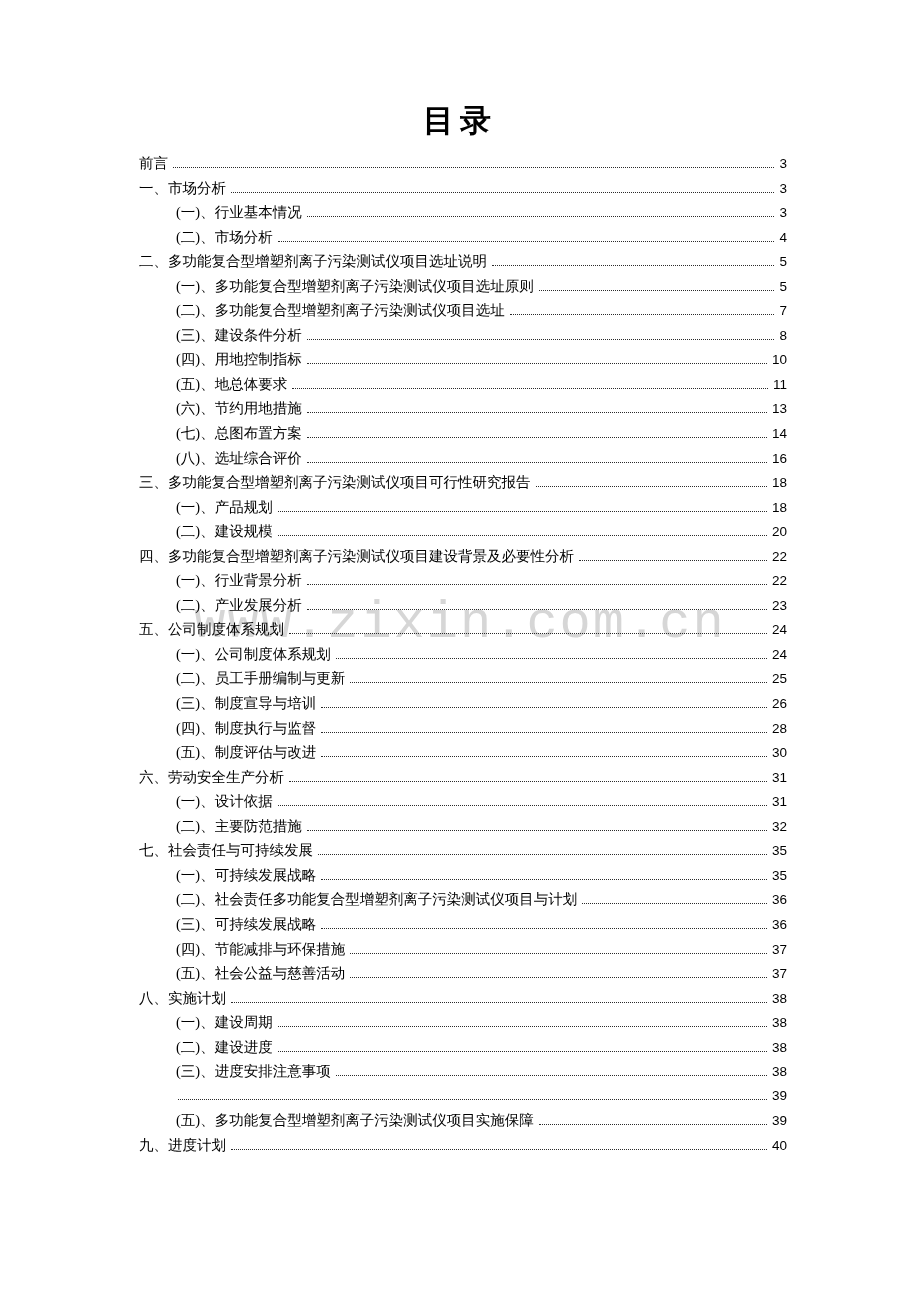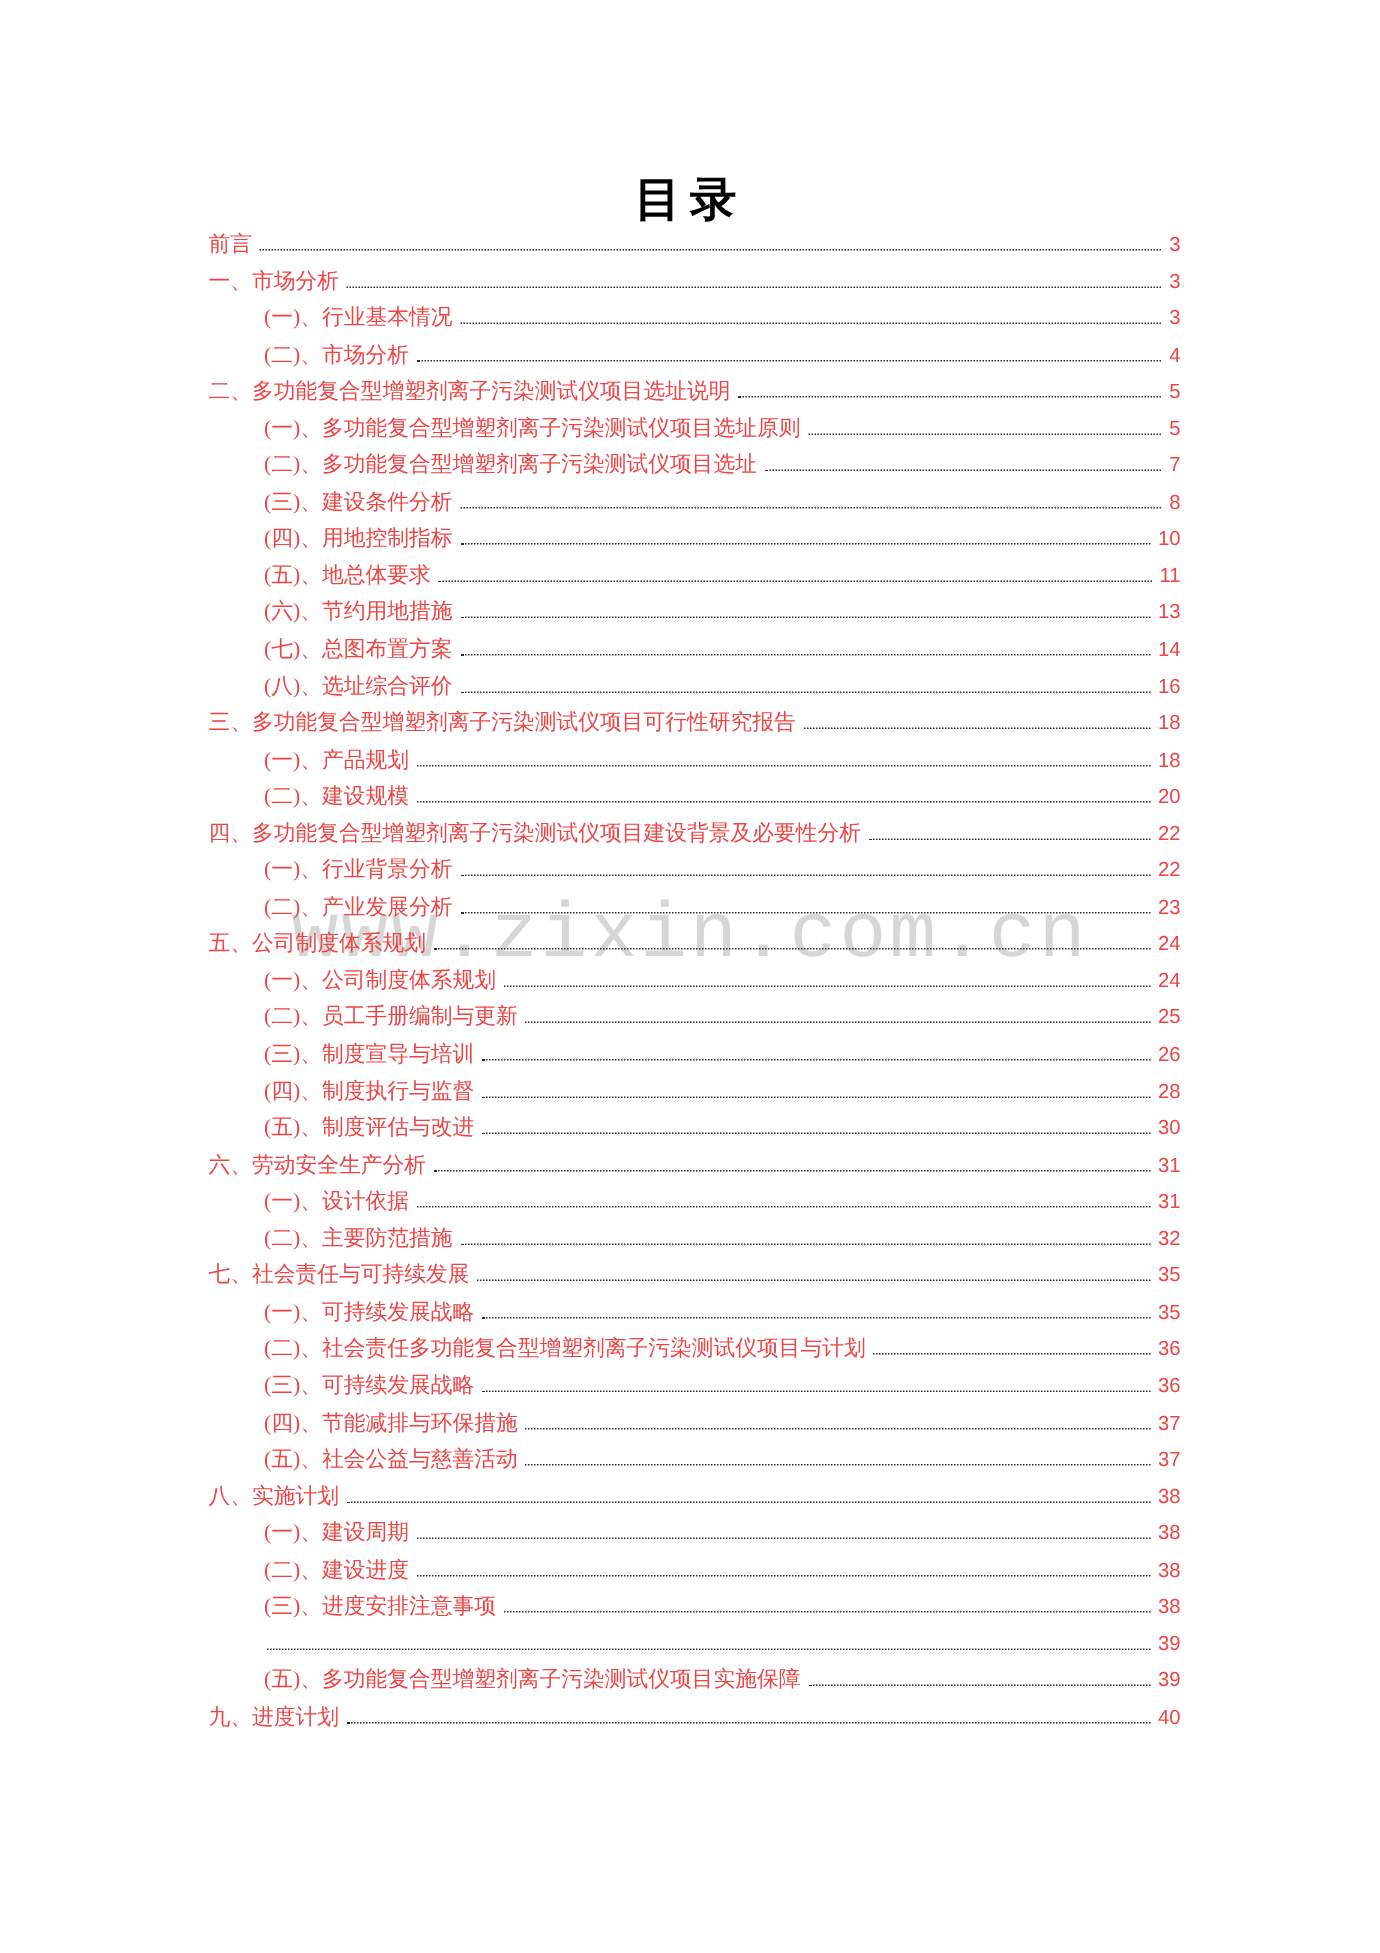--- a/index.html
+++ b/index.html
@@ -19,38 +19,37 @@
   .doc-title {
     position: absolute;
     top: 100px;
     left: 0;
     width: 100%;
     text-align: center;
     font-size: 31px;
     font-weight: bold;
     letter-spacing: 6px;
     color: #000000;
-    margin-top: 12px;
   }
   .toc-list {
     position: absolute;
     top: 151px;
     left: 139px;
     right: 133px;
   }
   .toc-row {
     display: flex;
     align-items: baseline;
     height: 24.55px;
     font-size: 14.5px;
     line-height: 24.55px;
     white-space: nowrap;
     cursor: pointer;
     text-decoration: none;
-    color: #ef4444;
+    color: #000000;
   }
   .toc-row.level-0 { padding-left: 0; }
   .toc-row.level-1 { padding-left: 37px; justify-content: center; }
   .toc-label {
     flex: 0 0 auto;
     padding-right: 3px;
   }
   .toc-leader {
     flex: 1 1 auto;
     border-bottom: 1.7px dotted #2b2b2b;

